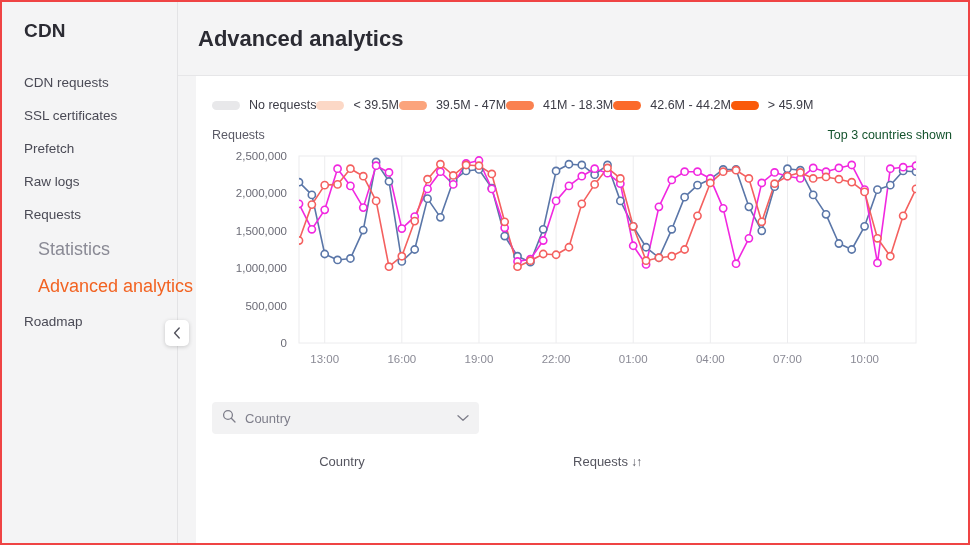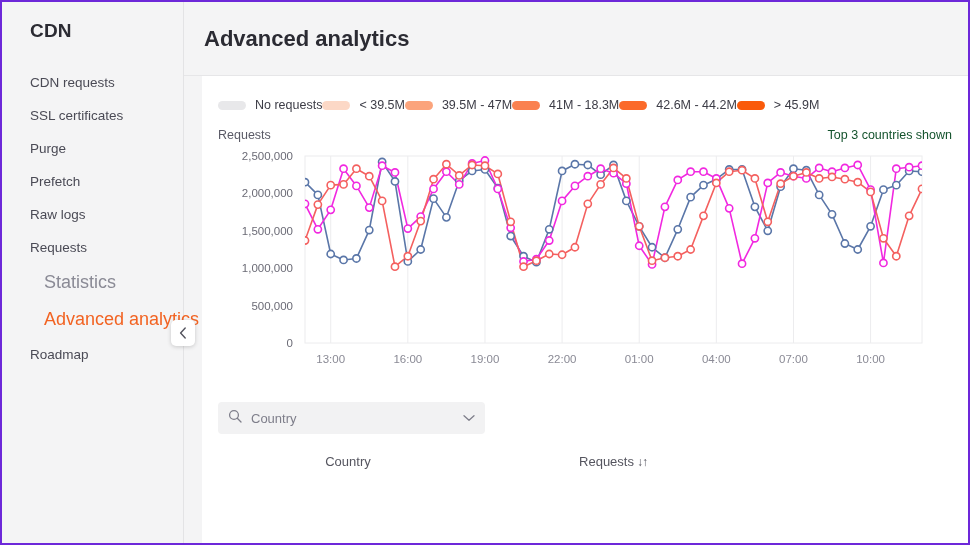--- a/index.html
+++ b/index.html
@@ -6,24 +6,23 @@
   html, body {
     width: 970px; height: 545px;
     font-family: "Liberation Sans", sans-serif;
     background: #ffffff;
     overflow: hidden;
   }
   #app {
     position: relative;
     width: 970px; height: 545px;
     background: #f4f4f5;
-    border: 2px solid #6d28d9;
+    border: 2px solid #ef4444;
     display: flex;
     overflow: hidden;
-    padding-left: 6px;
   }
 
   
   .sidebar {
     width: 176px;
     flex: 0 0 176px;
     background: #f4f4f5;
     border-right: 1px solid #e3e3e5;
     position: relative;
     padding-top: 18px;
@@ -183,21 +182,20 @@
 </head>
 <body>
 
 <div id="app">
 
   <aside class="sidebar">
     <div class="brand">CDN</div>
     <nav id="nav-list">
         <div class="nav-item">CDN requests</div>
         <div class="nav-item">SSL certificates</div>
-        <div class="nav-item">Purge</div>
         <div class="nav-item">Prefetch</div>
         <div class="nav-item">Raw logs</div>
         <div class="nav-item">Requests</div>
         <div class="nav-sub">Statistics</div>
         <div class="nav-sub active">Advanced analytics</div>
         <div class="nav-item">Roadmap</div>
       </nav>
 
     <div class="collapse-btn">
       <span>

